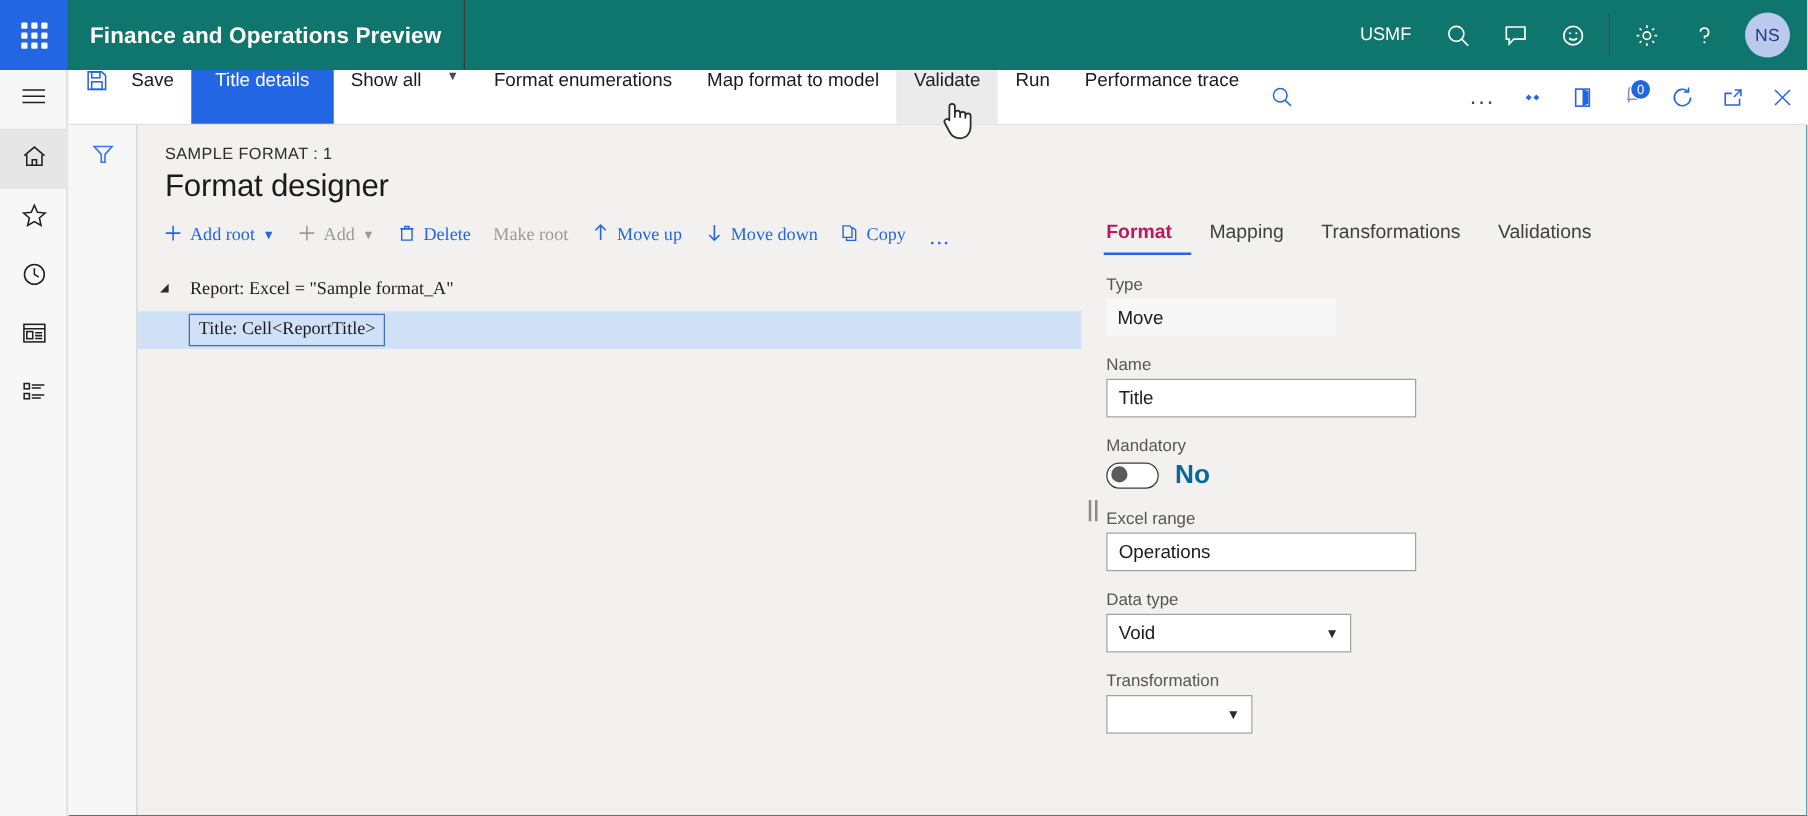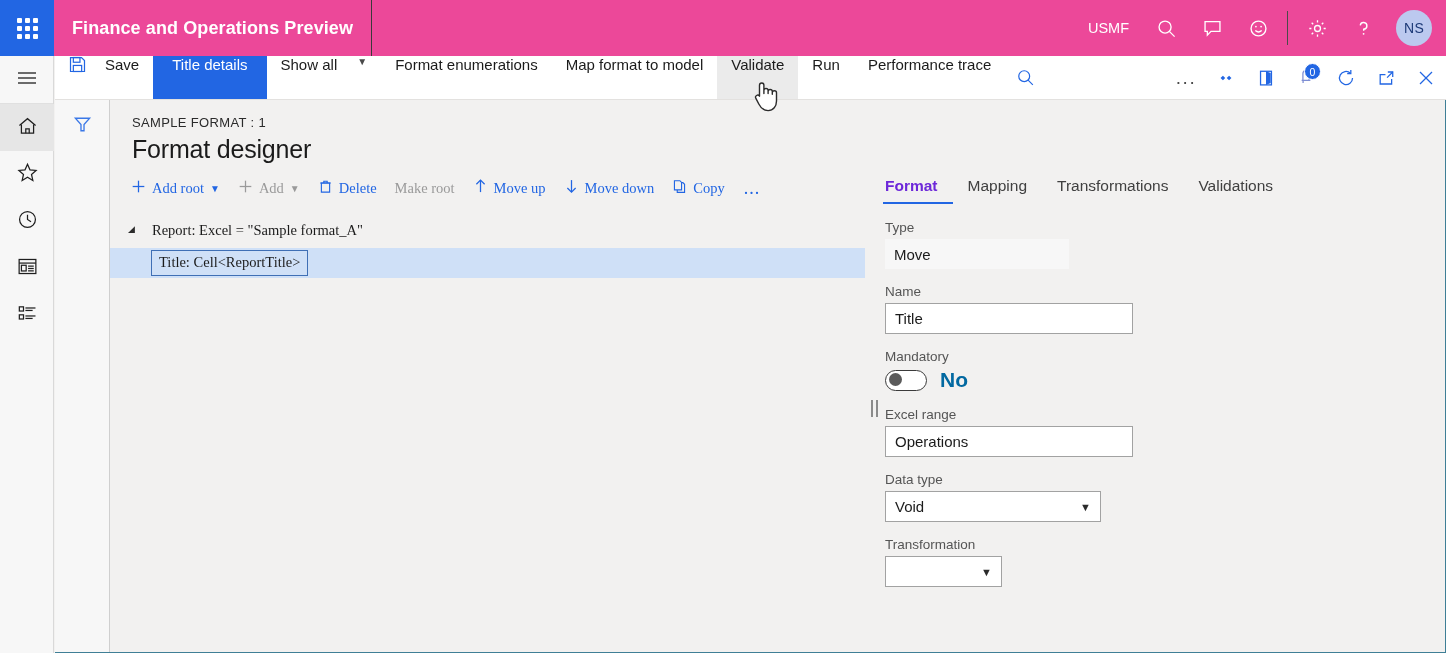--- a/index.html
+++ b/index.html
@@ -8,21 +8,21 @@
     width: 1446px; height: 653px;
     overflow: hidden;
     font-family: "Liberation Sans", sans-serif;
     background: #ffffff;
   }
   .app { position: relative; width: 1446px; height: 653px; background:#f2f1f0; }
 
   
   .topbar {
     position:absolute; left:0; top:0; width:1446px; height:56px;
-    background:#ec4899; display:flex; align-items:center;
+    background:#0f766e; display:flex; align-items:center;
   }
   .waffle {
     width:54px; height:56px; background:#2266e3;
     display:flex; align-items:center; justify-content:center; cursor:pointer;
   }
   .waffle-grid { display:grid; grid-template-columns:repeat(3,5px); grid-template-rows:repeat(3,5px); gap:3px; }
   .waffle-grid i { display:block; width:5px; height:5px; background:#fff; border-radius:1px; }
   .brand {
     color:#ffffff; font-size:18px; font-weight:bold; padding-left:18px;
     letter-spacing:.1px; white-space:nowrap;
@@ -135,21 +135,21 @@
   .splitter .grip i { display:block; width:2px; height:17px; background:#8b8b8b; }
 
   .rightpane { flex:1 1 auto; min-width:0; padding:0 0 0 0; }
 
   .tabs { display:flex; align-items:flex-end; gap:0; padding-left:0; height:40px; }
   .tab {
     font-size:15.5px; color:#404040; padding:8px 15px 7px 15px; cursor:pointer; white-space:nowrap;
     border-bottom:2px solid transparent;
   }
   .tab:first-child { padding-left:2px; }
-  .tab.active { color:#6d28d9; font-weight:bold; border-bottom:2px solid #2266e3; }
+  .tab.active { color:#be185d; font-weight:bold; border-bottom:2px solid #2266e3; }
 
   .fields { padding:16px 0 0 2px; }
   .field { margin-bottom:15px; }
   .flabel { font-size:13.5px; color:#555555; margin-bottom:4px; }
   .readonly {
     width:184px; height:30px; background:#f7f7f7; border:none; border-radius:0;
     font-size:15px; color:#1b1b1b; padding:0 9px; display:flex; align-items:center;
   }
   .textbox {
     width:248px; height:31px; background:#ffffff; border:1px solid #a2a2a2;
@@ -163,21 +163,21 @@
   .toggle .knob {
     position:absolute; left:3px; top:2.5px; width:13px; height:13px;
     border-radius:50%; background:#5a5a5a;
   }
   .toggle-val { font-size:21px; color:#0369a1;font-weight:bold; }
   .select {
     height:31px; background:#ffffff; border:1px solid #a2a2a2;
     font-size:15px; color:#1b1b1b; padding:0 9px; display:flex; align-items:center;
     justify-content:space-between; cursor:pointer;
   }
-  .select.wide { width:216px; }
+  .select.wide { width:196px; }
   .select.narrow { width:117px; }
   .select .dd { color:#2b2b2b; font-size:11px; margin-left:8px; }
 
   
   .cursor { position:absolute; left:752px; top:78px; pointer-events:none; z-index:60; }
 </style>
 </head>
 <body>
 
 <div class="app">

